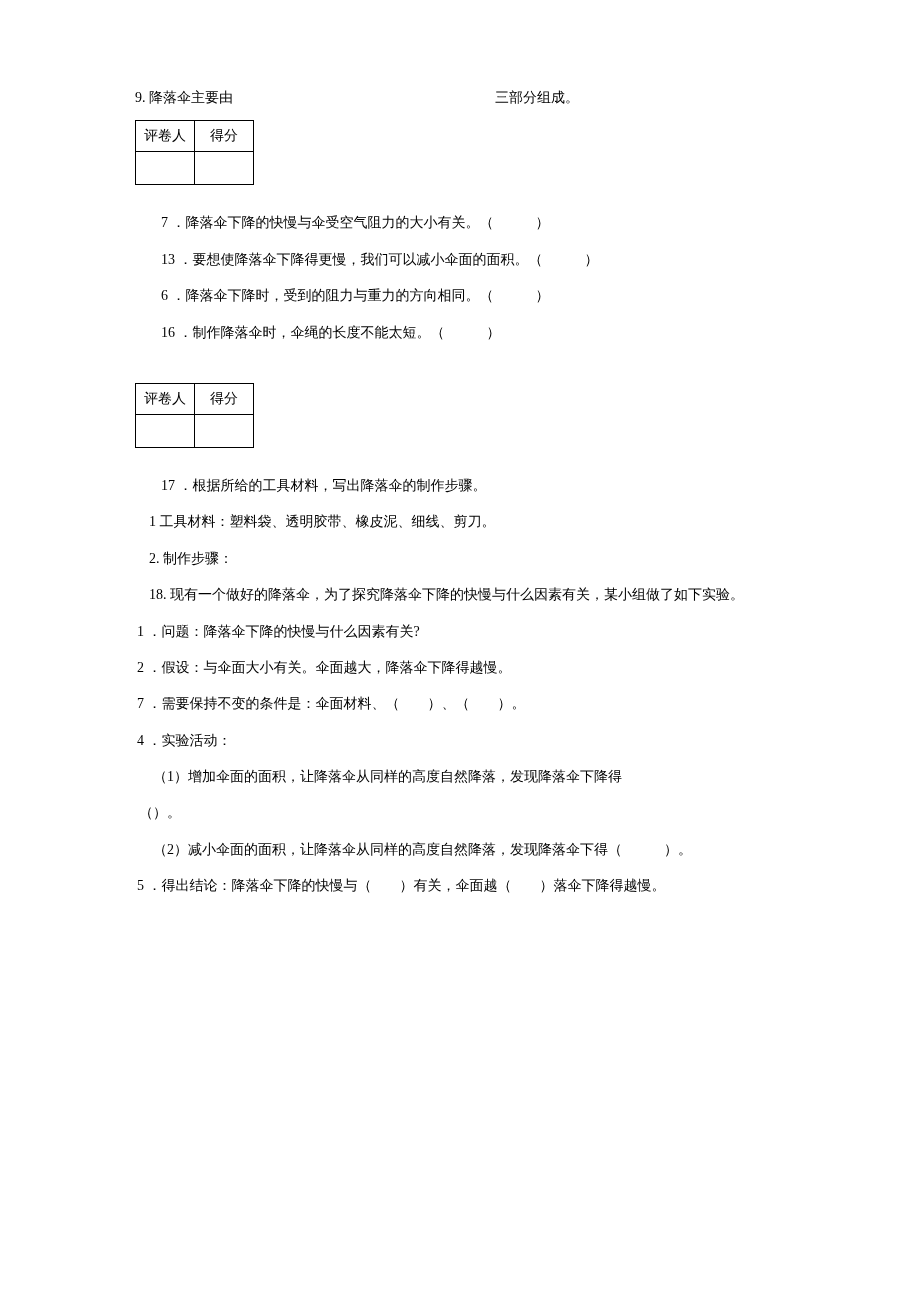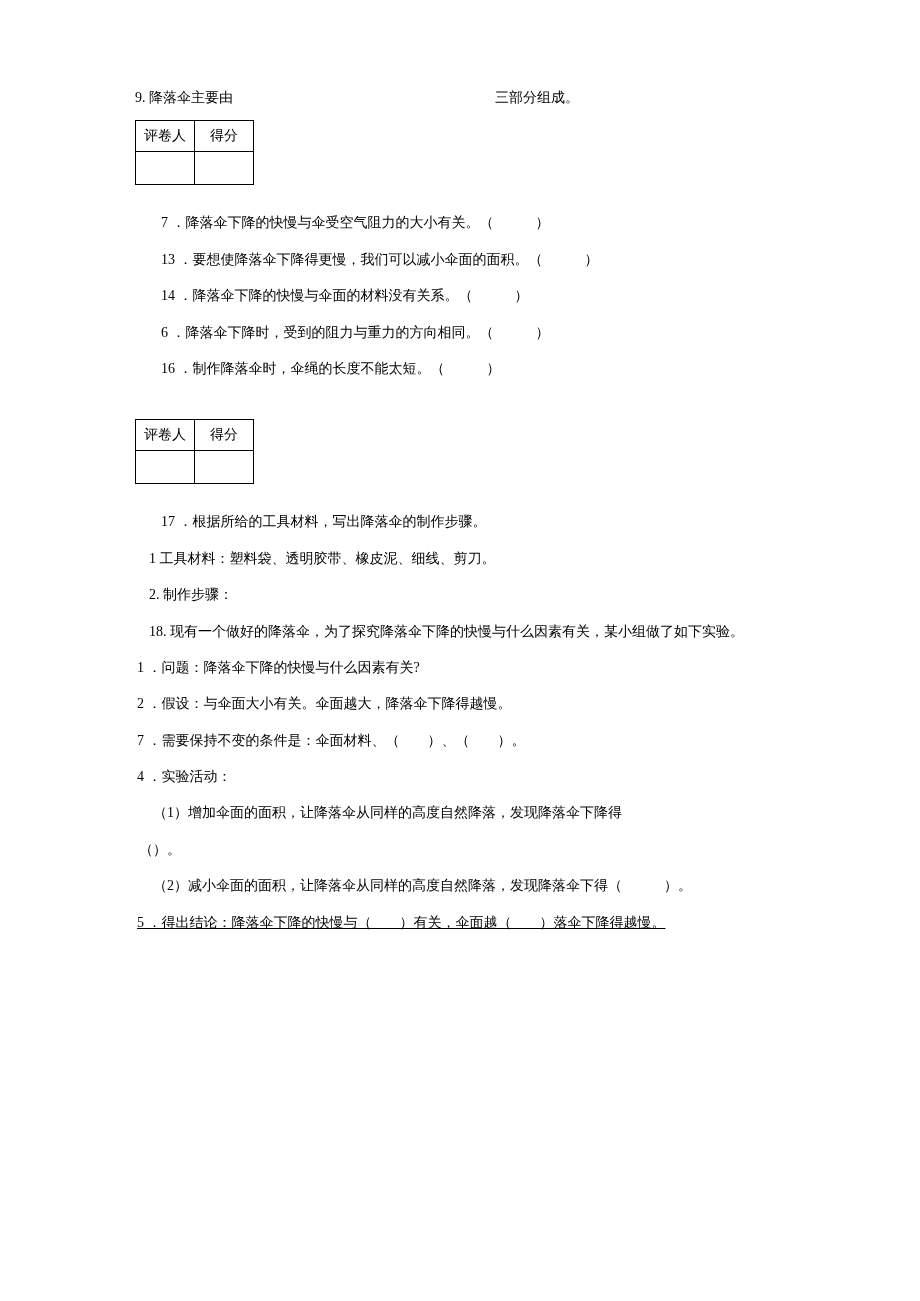--- a/index.html
+++ b/index.html
@@ -81,21 +81,20 @@
     <tr>
       <td></td>
       <td></td>
     </tr>
   </tbody>
     </table>
 
   <div class="indent-block">
     <p class="line">7 ．降落伞下降的快慢与伞受空气阻力的大小有关。（　　　）</p>
     <p class="line">13 ．要想使降落伞下降得更慢，我们可以减小伞面的面积。（　　　）</p>
-    <p class="line">14 ．降落伞下降的快慢与伞面的材料没有关系。（　　　）</p>
     <p class="line">6 ．降落伞下降时，受到的阻力与重力的方向相同。（　　　）</p>
     <p class="line">16 ．制作降落伞时，伞绳的长度不能太短。（　　　）</p>
   </div>
 
   <div class="spacer-mid"></div>
 
   <table class="score-table">
     <tbody>
         <tr>
       <td>评卷人</td>
@@ -118,16 +117,16 @@
   </div>
 
   <div>
     <p class="line" style="padding-left:2px;">1 ．问题：降落伞下降的快慢与什么因素有关?</p>
     <p class="line" style="padding-left:2px;">2 ．假设：与伞面大小有关。伞面越大，降落伞下降得越慢。</p>
     <p class="line" style="padding-left:2px;">7 ．需要保持不变的条件是：伞面材料、（　　）、（　　）。</p>
     <p class="line" style="padding-left:2px;">4 ．实验活动：</p>
     <p class="line sub-indent">（1）增加伞面的面积，让降落伞从同样的高度自然降落，发现降落伞下降得</p>
     <p class="line" style="padding-left:4px;">（）。</p>
     <p class="line sub-indent">（2）减小伞面的面积，让降落伞从同样的高度自然降落，发现降落伞下得（　　　）。</p>
-    <p class="line" style="padding-left:2px;text-decoration:underline;">5 ．得出结论：降落伞下降的快慢与（　　）有关，伞面越（　　）落伞下降得越慢。</p>
+    <p class="line" style="padding-left:2px;">5 ．得出结论：降落伞下降的快慢与（　　）有关，伞面越（　　）落伞下降得越慢。</p>
   </div>
 
 </div>
 
 </body></html>

